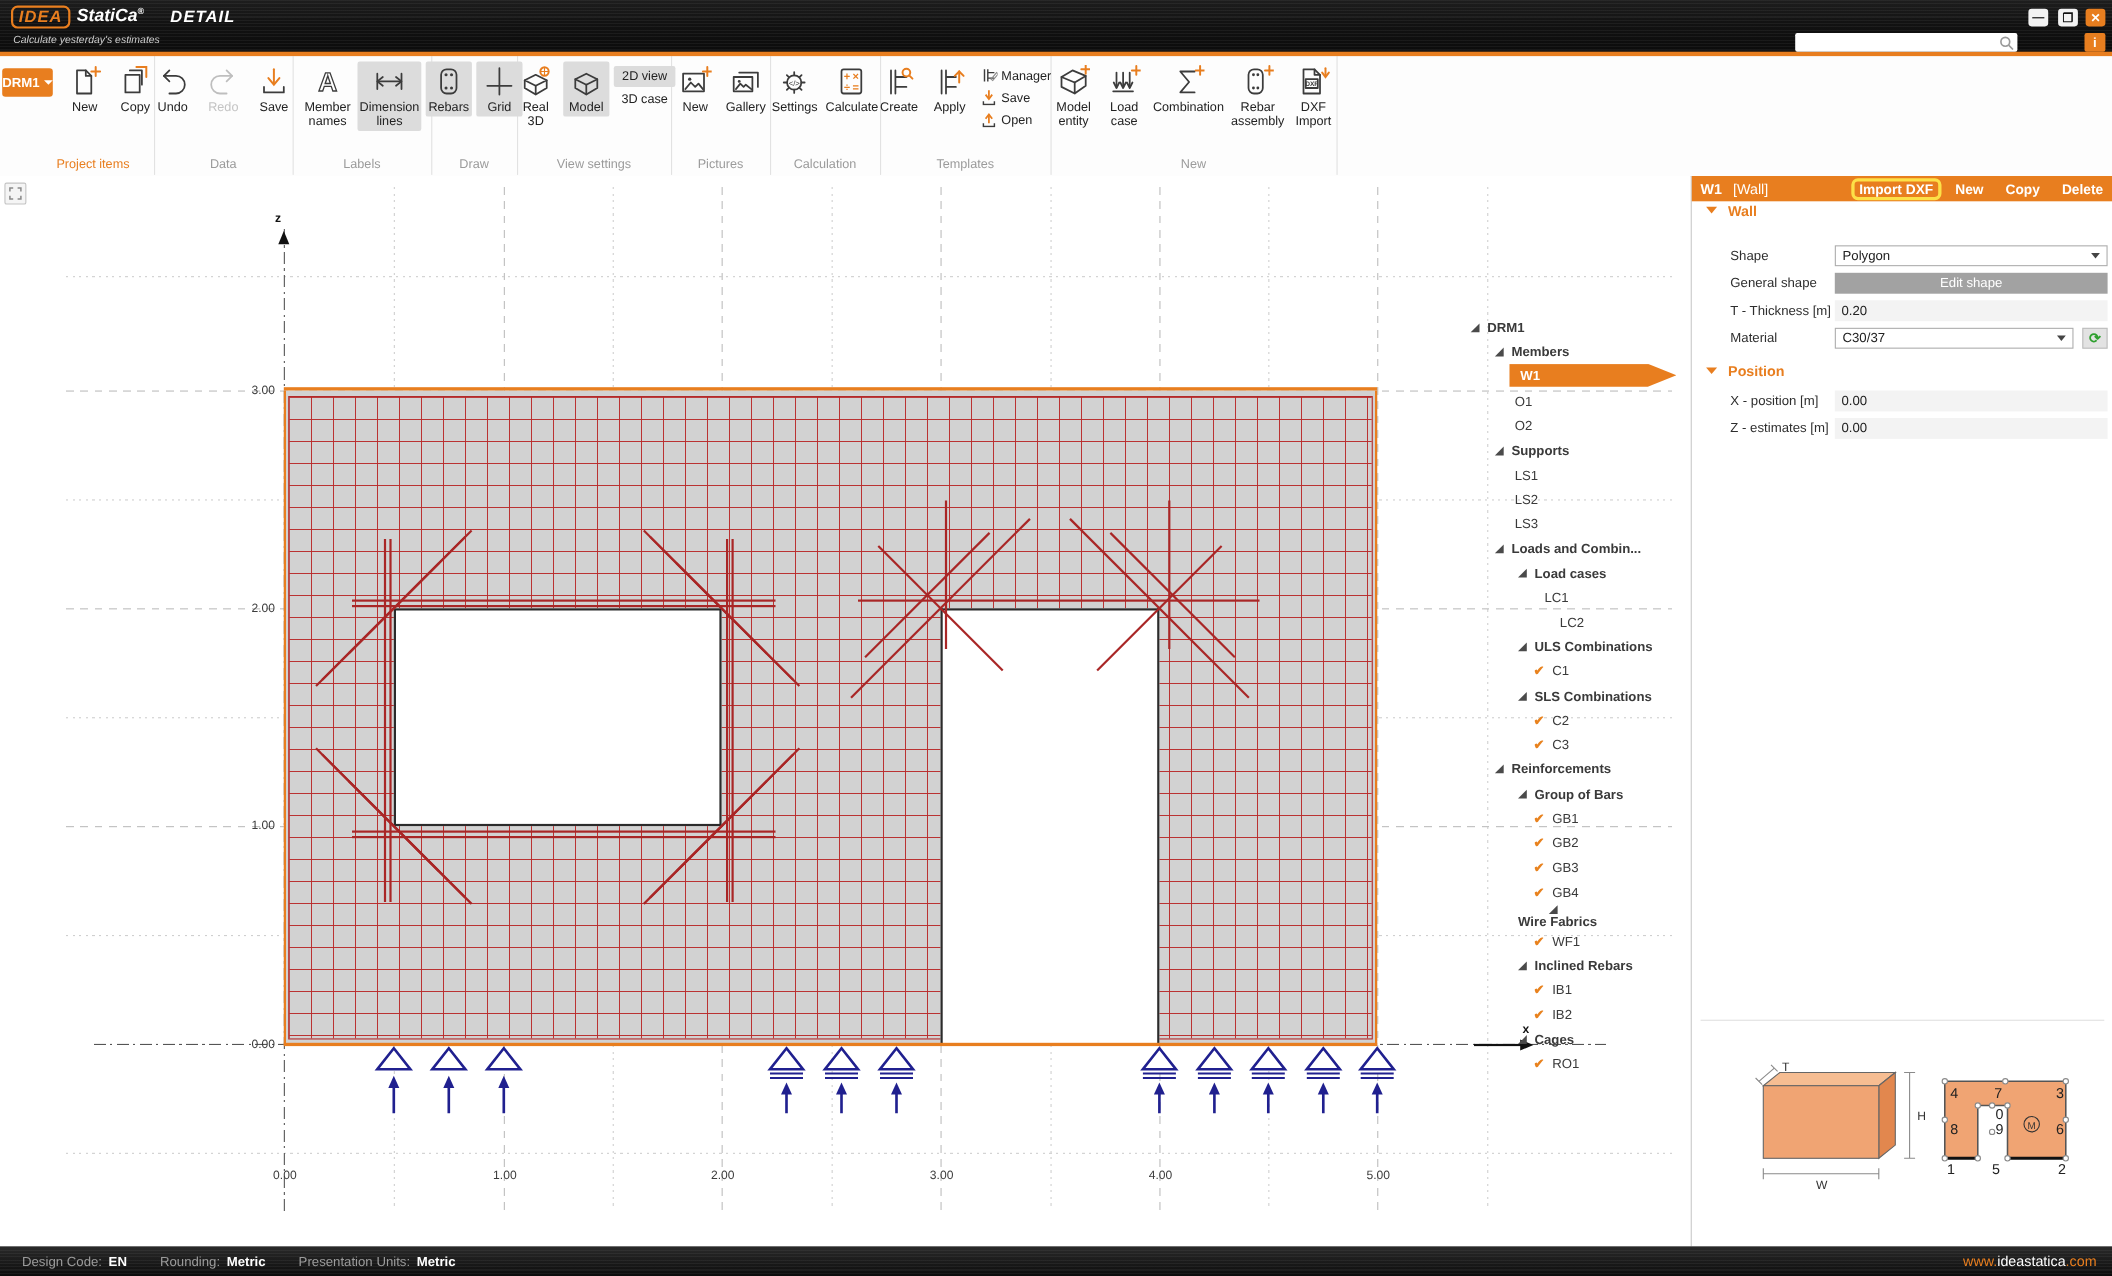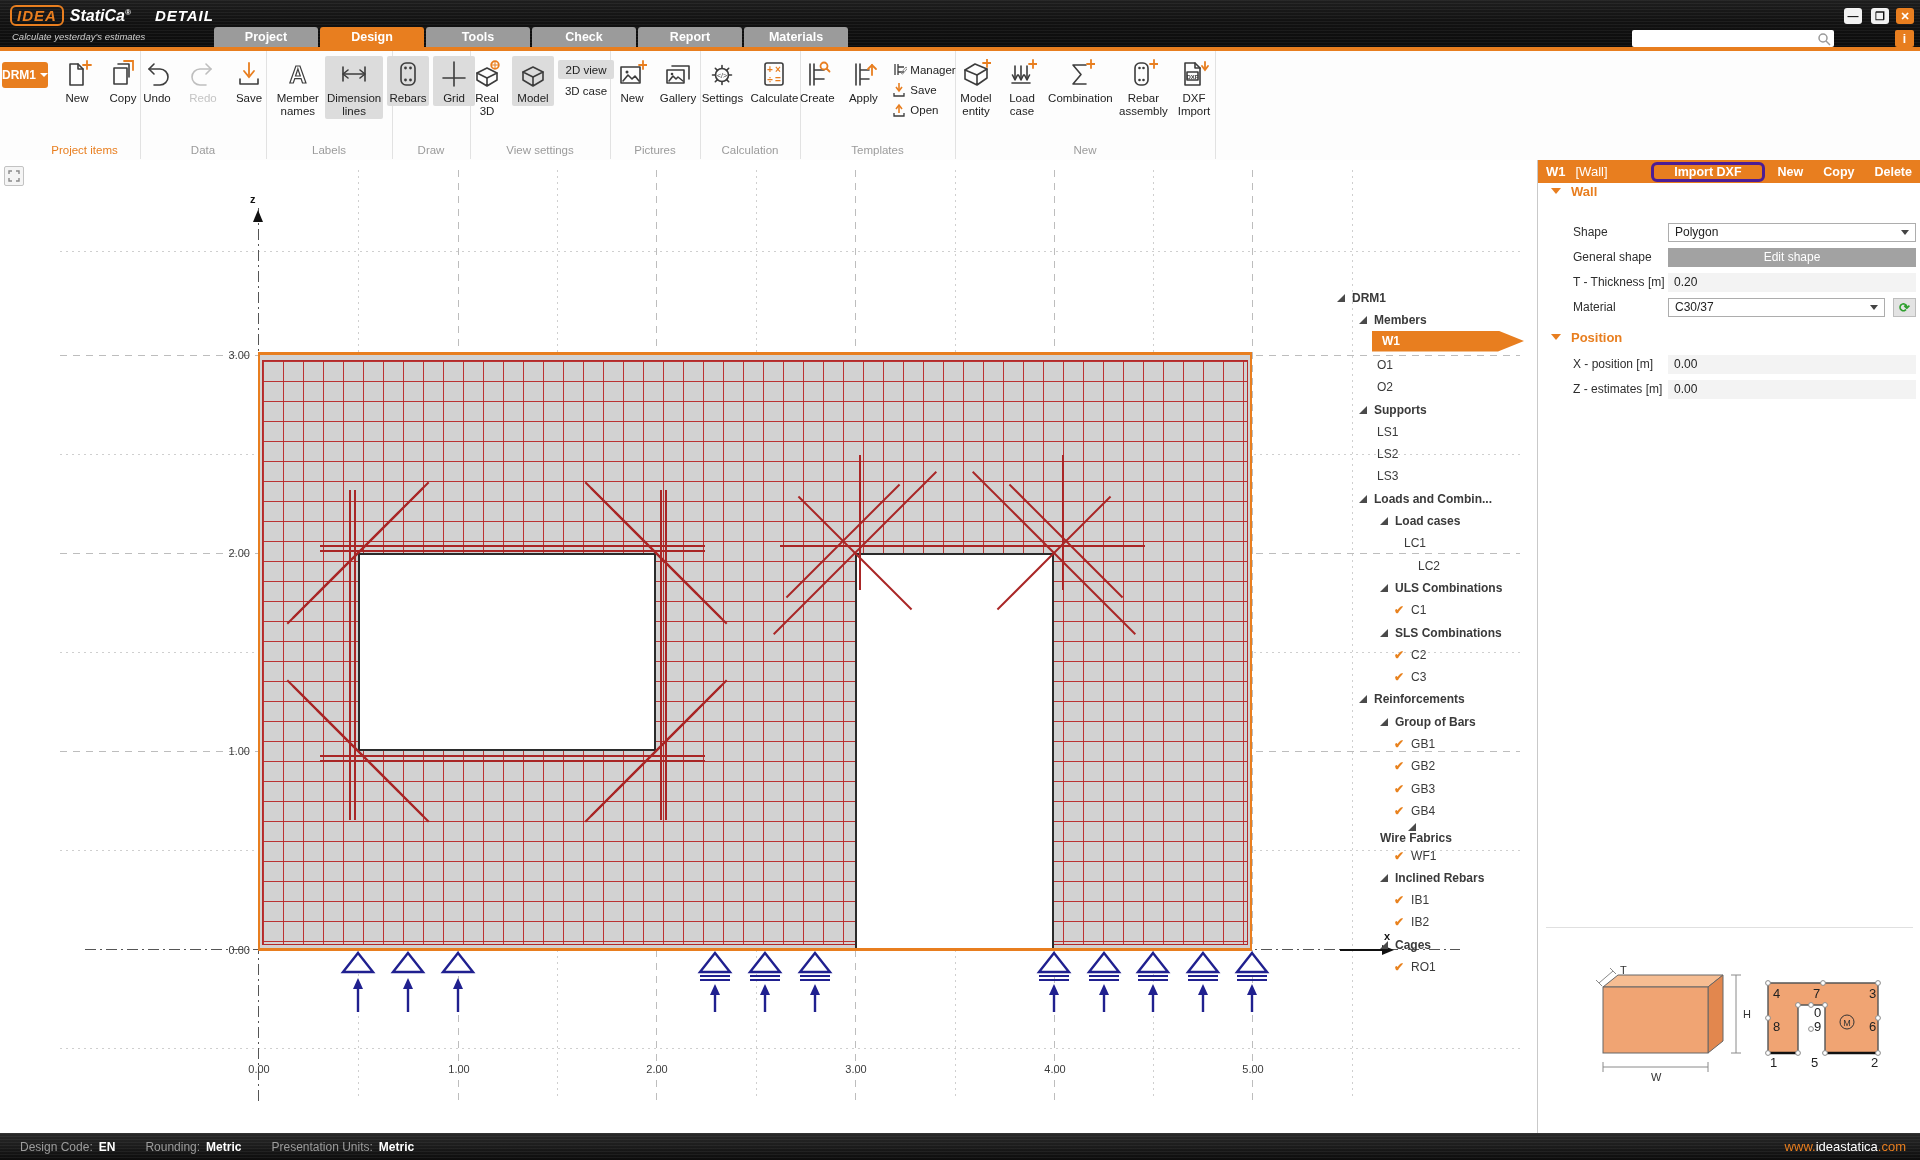--- a/index.html
+++ b/index.html
@@ -93,21 +93,21 @@
 
   
   .rightpanel{position:absolute;left:1537px;top:160px;width:383px;height:973px;background:#fff;
     border-left:1px solid #c9c9c9;box-sizing:border-box;}
   .phead{position:absolute;left:0;top:0;width:100%;height:23px;background:#e87e1f;color:#fff;
     display:flex;align-items:center;font-size:13px;}
   .phead .pid{font-weight:bold;margin-left:8px;}
   .phead .ptype{margin-left:10px;}
   .phead .pbtns{margin-left:auto;display:flex;align-items:center;gap:20px;margin-right:8px;}
   .phead .pbtn{font-weight:bold;font-size:12.5px;color:#fff;}
-  .redbox{border:3px solid #4c1d95;border-radius:6px;padding:0px 20px;margin:16px -7px;}
+  .redbox{border:3px solid #fde047;border-radius:6px;padding:0px 4px;margin:16px -7px;}
   .psection{position:absolute;left:0;width:100%;}
   .psec-title{display:flex;align-items:center;gap:10px;color:#e87e1f;font-weight:bold;font-size:13px;height:22px;padding-left:13px;}
   .psec-title .tri{width:0;height:0;border-left:5px solid transparent;border-right:5px solid transparent;border-top:6px solid #e87e1f;}
   .prow{position:absolute;left:0;width:100%;height:24px;display:flex;align-items:center;text-align:right;}
   .prow .plabel{position:absolute;left:35px;font-size:12px;color:#2e2e2e;}
   .pctl{position:absolute;left:130px;height:19px;box-sizing:border-box;font-size:12px;color:#222;display:flex;align-items:center;}
   .pctl.field{width:248px;background:#f3f3f3;padding-left:6px;}
   .pctl.select{width:248px;background:#fff;border:1px solid #adadad;padding-left:6px;justify-content:space-between;}
   .pctl.select .dcaret{width:0;height:0;border-left:4px solid transparent;border-right:4px solid transparent;border-top:5px solid #444;margin-right:6px;}
   .pctl.btn{width:248px;background:#a2a2a2;color:#fff;justify-content:center;}
@@ -143,28 +143,20 @@
     <div class="winbtn" style="left:1871px;">❐</div>
     <div class="winbtn close" style="left:1896px;">✕</div>
     <div class="searchbox">
       <input value="" style="">
       <svg width="14" height="14" viewBox="0 0 14 14" style="margin-right:3px;">
         <circle cx="6" cy="6" r="4" fill="none" stroke="#9a9a9a" stroke-width="1.5"></circle>
         <line x1="9" y1="9" x2="13" y2="13" stroke="#9a9a9a" stroke-width="1.5"></line>
       </svg>
     </div>
     <div class="infobtn">i</div>
-    <div class="tabs" id="tabs">
-        <div class="tab">Project</div>
-        <div class="tab active">Design</div>
-        <div class="tab">Tools</div>
-        <div class="tab">Check</div>
-        <div class="tab">Report</div>
-        <div class="tab">Materials</div>
-      </div>
     <div class="orange-strip"></div>
   </div>
 
   <div class="ribbon" id="ribbon">
       <div class="rgroup" style="left: 0px; width: 140px;">
         <div class="rgroup-inner">
           <div class="drmbtn">
             <span>DRM1</span>
             <span class="caret"></span>
           </div>

